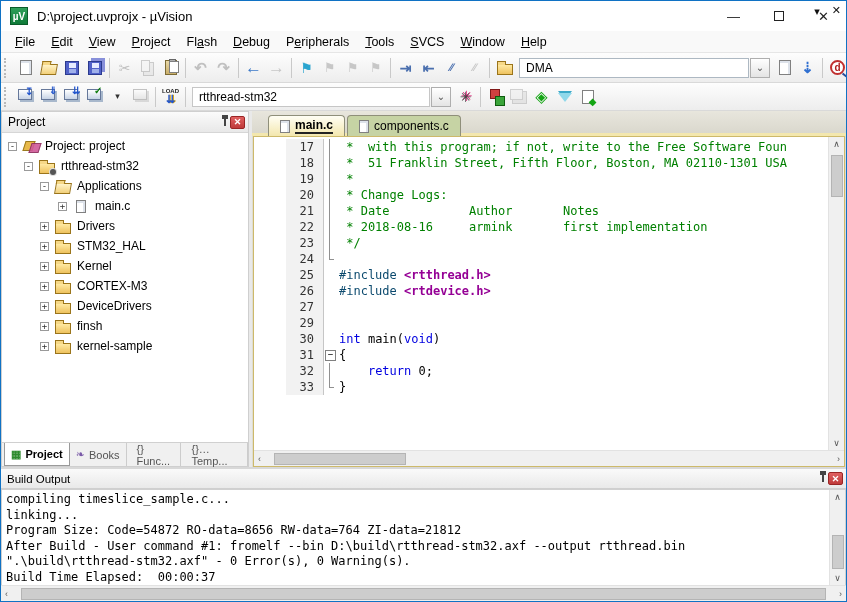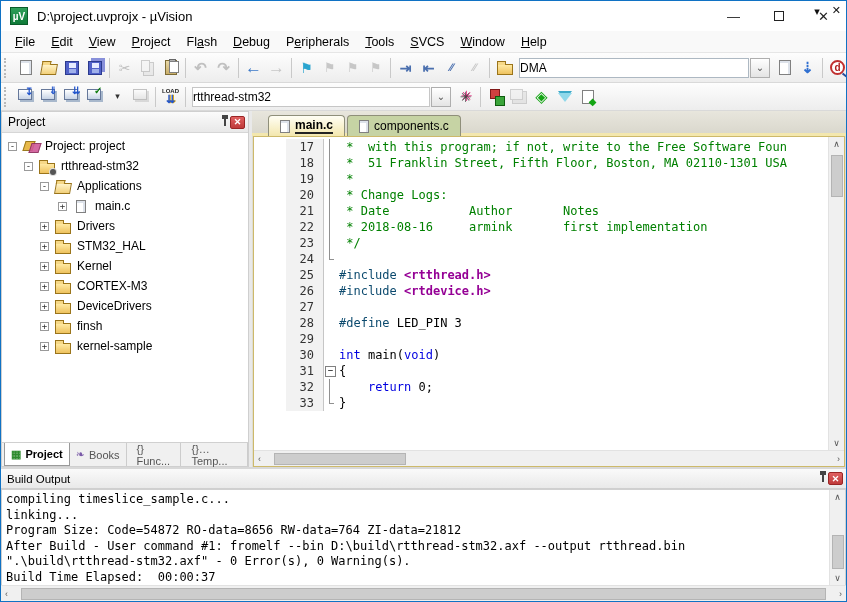--- a/index.html
+++ b/index.html
@@ -78,21 +78,21 @@
   .ic-pin::before{content:"";position:absolute;top:-4px;left:-2px;width:6px;height:4px;background:#444;}
   .ic-closered{width:15px;height:13px;background:linear-gradient(#e06060,#bf3a3a);border:1px solid #992525;
                border-radius:2px;color:#fff;font-size:9px;font-weight:bold;display:flex;align-items:center;justify-content:center;}
   .ic-target{width:14px;height:12px;position:relative;}
   .ic-target::before{content:"";position:absolute;left:0;top:1px;width:8px;height:8px;background:#e8b94a;transform:skewX(-18deg);border:1px solid #9a7a20;}
   .ic-target::after{content:"";position:absolute;left:6px;top:3px;width:8px;height:8px;background:#d05898;transform:skewX(-18deg);border:1px solid #8a2a5a;opacity:.9;}
 
   
   .combo{display:flex;align-items:center;margin:0 3px;}
   .combo-field{height:20px;background:#fff;border:1px solid #adb8c2;display:flex;align-items:center;
-               padding:0 0;font-size:12px;}
+               padding:0 6px;font-size:12px;}
   .combo-btn{width:20px;height:20px;margin-left:1px;background:linear-gradient(#ffffff,#e4e4e4);
              border:1px solid #aeaeae;display:flex;align-items:center;justify-content:center;
              font-size:10px;color:#555;}
 
   
   .main{flex:1;display:flex;min-height:0;background:#e9e9e9;}
   .ppanel{width:248px;flex:none;display:flex;flex-direction:column;border:1px solid #cfcfcf;background:#f5f5f5;}
   .phead{height:21px;display:flex;align-items:center;background:linear-gradient(#fbfbfb,#e8e8e8);
          border-bottom:1px solid #d6d6d6;padding:0 3px 0 6px;font-size:12px;flex:none;}
   .phead .sp{flex:1;}
@@ -507,21 +507,20 @@
               <div class="crow"><span class="ln">18</span><span class="fold line"></span><span class="ctext"><span class="cm"> *  51 Franklin Street, Fifth Floor, Boston, MA 02110-1301 USA</span></span></div>
               <div class="crow"><span class="ln">19</span><span class="fold line"></span><span class="ctext"><span class="cm"> *</span></span></div>
               <div class="crow"><span class="ln">20</span><span class="fold line"></span><span class="ctext"><span class="cm"> * Change Logs:</span></span></div>
               <div class="crow"><span class="ln">21</span><span class="fold line"></span><span class="ctext"><span class="cm"> * Date           Author       Notes</span></span></div>
               <div class="crow"><span class="ln">22</span><span class="fold line"></span><span class="ctext"><span class="cm"> * 2018-08-16     armink       first implementation</span></span></div>
               <div class="crow"><span class="ln">23</span><span class="fold line"></span><span class="ctext"><span class="cm"> */</span></span></div>
               <div class="crow"><span class="ln">24</span><span class="fold end"></span><span class="ctext"></span></div>
               <div class="crow"><span class="ln">25</span><span class="fold "></span><span class="ctext"><span class="pp">#include </span><span class="hd">&lt;rtthread.h&gt;</span></span></div>
               <div class="crow"><span class="ln">26</span><span class="fold "></span><span class="ctext"><span class="pp">#include </span><span class="hd">&lt;rtdevice.h&gt;</span></span></div>
               <div class="crow"><span class="ln">27</span><span class="fold "></span><span class="ctext"></span></div>
-              <div class="crow"><span class="ln">28</span><span class="fold "></span><span class="ctext"><span class="pp">#define </span><span class="pl">LED_PIN 3</span></span></div>
               <div class="crow"><span class="ln">29</span><span class="fold "></span><span class="ctext"></span></div>
               <div class="crow"><span class="ln">30</span><span class="fold "></span><span class="ctext"><span class="kw">int </span><span class="pl">main(</span><span class="kw">void</span><span class="pl">)</span></span></div>
               <div class="crow"><span class="ln">31</span><span class="fold minus"></span><span class="ctext"><span class="pl">{</span></span></div>
               <div class="crow"><span class="ln">32</span><span class="fold line"></span><span class="ctext"><span class="pl">    </span><span class="kw">return </span><span class="pl">0;</span></span></div>
               <div class="crow"><span class="ln">33</span><span class="fold end"></span><span class="ctext"><span class="pl">}</span></span></div>
             </div>
           <div class="sbv">
             <span>∧</span>
             <span class="thumb" style="top:18px;height:42px;"></span>
             <span>∨</span>

